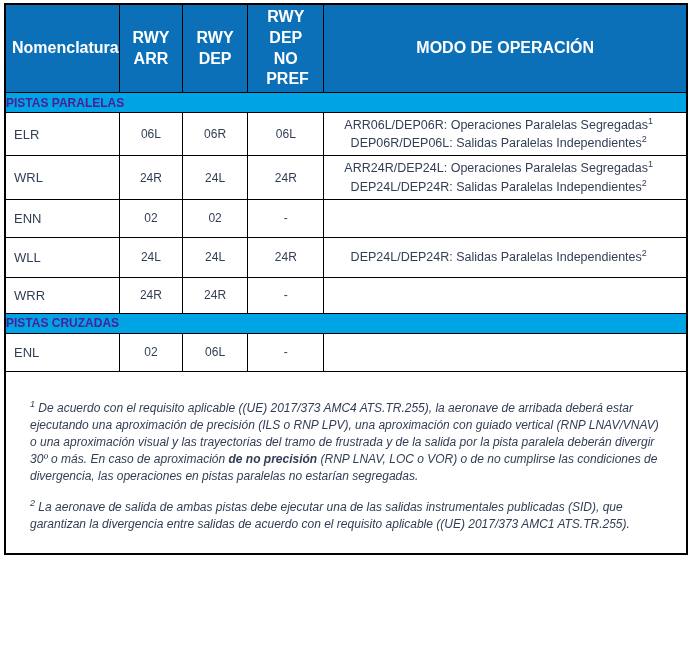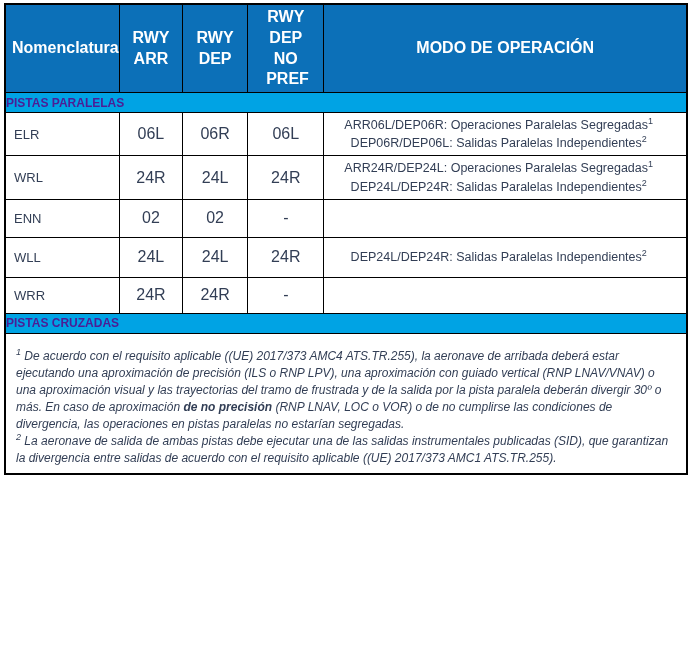--- a/index.html
+++ b/index.html
@@ -9,26 +9,26 @@
   td,th{border:1px solid #000;vertical-align:middle;overflow:hidden;}
   
   tr.head th{background:#0C70B8;color:#ffffff;font-size:16px;font-weight:bold;
              text-align:center;line-height:1.3;padding:2px 6px;}
   tr.head th.narrow{padding:2px 18px;}
   
   tr.band td{background:#00A3E4;color:#4c1d95;font-size:12px;font-weight:bold;
              text-align:left;height:19px;padding:0;}
   
   td.nom{font-size:13px;text-align:left;padding:2px 4px 2px 8px;}
-  td.rwy{font-size:16px;text-align:center;padding:2px;}
+  td.rwy{font-size:12px;text-align:center;padding:2px;}
   td.modo{font-size:12.5px;text-align:center;padding:3px 20px 3px 7px;line-height:1.45;}
   sup{font-size:9px;line-height:0;}
   
   td.footcell{padding:14px 8px 6px 10px;vertical-align:top;height:118px;}
-  p.fn{margin:0;font-size:12px;font-style:italic;line-height:17px;}
+  p.fn{margin:14px;font-size:12px;font-style:italic;line-height:17px;}
   p.fn b{font-weight:bold;}
 </style>
 </head>
 <body>
 
 <div class="page">
 <table>
   <colgroup>
     <col style="width:114px">
         <col style="width:63px">
@@ -90,20 +90,27 @@
     <td class="nom">WRR</td>
     <td class="rwy">24R</td>
     <td class="rwy">24R</td>
     <td class="rwy">-</td>
     <td class="modo"></td>
   </tr>
 
   <tr class="band">
     <td colspan="5">PISTAS CRUZADAS</td>
   </tr>
+  <tr style="height:38px">
+    <td class="nom">ENL</td>
+    <td class="rwy">02</td>
+    <td class="rwy">06L</td>
+    <td class="rwy">-</td>
+    <td class="modo"></td>
+  </tr>
 
   <tr>
     <td colspan="5" class="footcell">
       <p class="fn"><sup>1</sup><span> De acuerdo con el requisito aplicable ((UE) 2017/373 AMC4 ATS.TR.255), la aeronave de arribada deberá estar ejecutando una aproximación de precisión (ILS o RNP LPV), una aproximación con guiado vertical (RNP LNAV/VNAV) o una aproximación visual y las trayectorias del tramo de frustrada y de la salida por la pista paralela deberán divergir 30º o más. En caso de aproximación </span><b>de no precisión</b><span> (RNP LNAV, LOC o VOR) o de no cumplirse las condiciones de divergencia, las operaciones en pistas paralelas no estarían segregadas.</span></p>
       <p class="fn"><sup>2</sup><span> La aeronave de salida de ambas pistas debe ejecutar una de las salidas instrumentales publicadas (SID), que garantizan la divergencia entre salidas de acuerdo con el requisito aplicable ((UE) 2017/373 AMC1 ATS.TR.255).</span><b></b><span></span></p>
     </td>
   </tr>
 </tbody>
     </table>
 </div>

